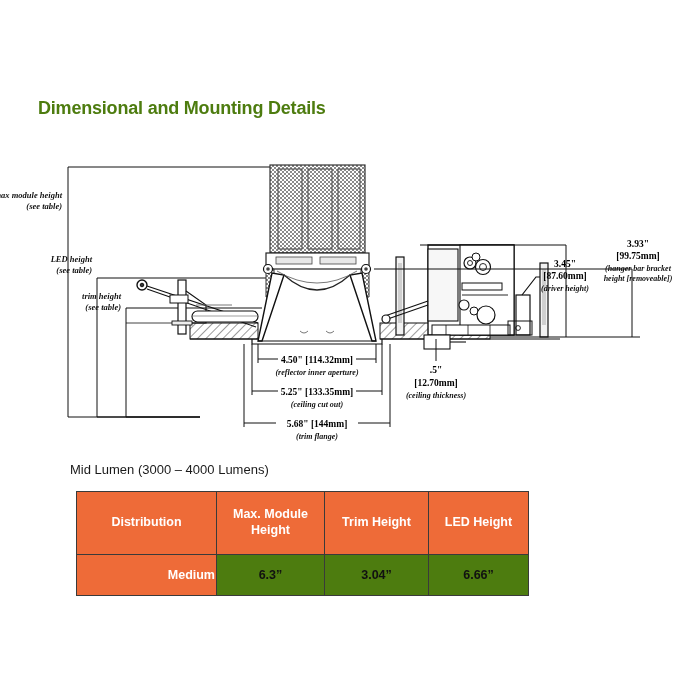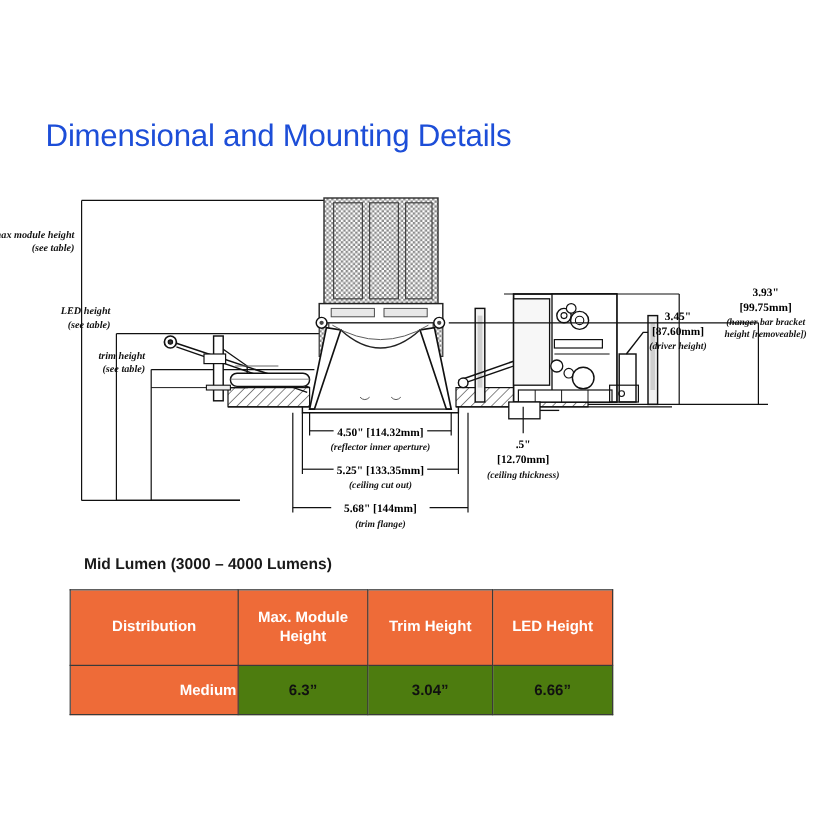--- a/index.html
+++ b/index.html
@@ -3,22 +3,22 @@
 <meta charset="utf-8">
 <style>
   html,body{margin:0;padding:0;}
   body{
     width:700px;height:700px;background:#ffffff;
     font-family:"Liberation Sans",sans-serif;
     position:relative;overflow:hidden;
   }
   #page-title{
     position:absolute;left:38px;top:98px;
-    font-size:26px;font-weight:normal;letter-spacing:-0.2px;
-    color:#1d4ed8;
+    font-size:18px;font-weight:bold;letter-spacing:-0.2px;
+    color:#4d7c0f;
   }
 
   
   #drawing{position:absolute;left:0;top:145px;width:700px;height:300px;}
   #drawing svg{display:block;}
 
   .anno{
     font-family:"Liberation Serif",serif;
     font-style:italic;font-weight:bold;
     fill:#111;
@@ -28,24 +28,24 @@
     font-weight:bold;fill:#000;
   }
   .sub{
     font-family:"Liberation Serif",serif;
     font-style:italic;font-weight:bold;fill:#111;
   }
 
   
   #table-caption{
     position:absolute;left:70px;top:462px;
-    font-size:13px;font-weight:bold;color:#1a1a1a;
+    font-size:13px;font-weight:normal;color:#1a1a1a;
   }
   #spec-table{
-    position:absolute;left:58px;top:491px;
+    position:absolute;left:76px;top:491px;
     border-collapse:collapse;
     width:452px;
     table-layout:fixed;
     padding-left:12px;
   }
   #spec-table th,#spec-table td{
     border:1px solid #3a3a3a;
     text-align:center;
     font-size:12.5px;
     font-weight:bold;

